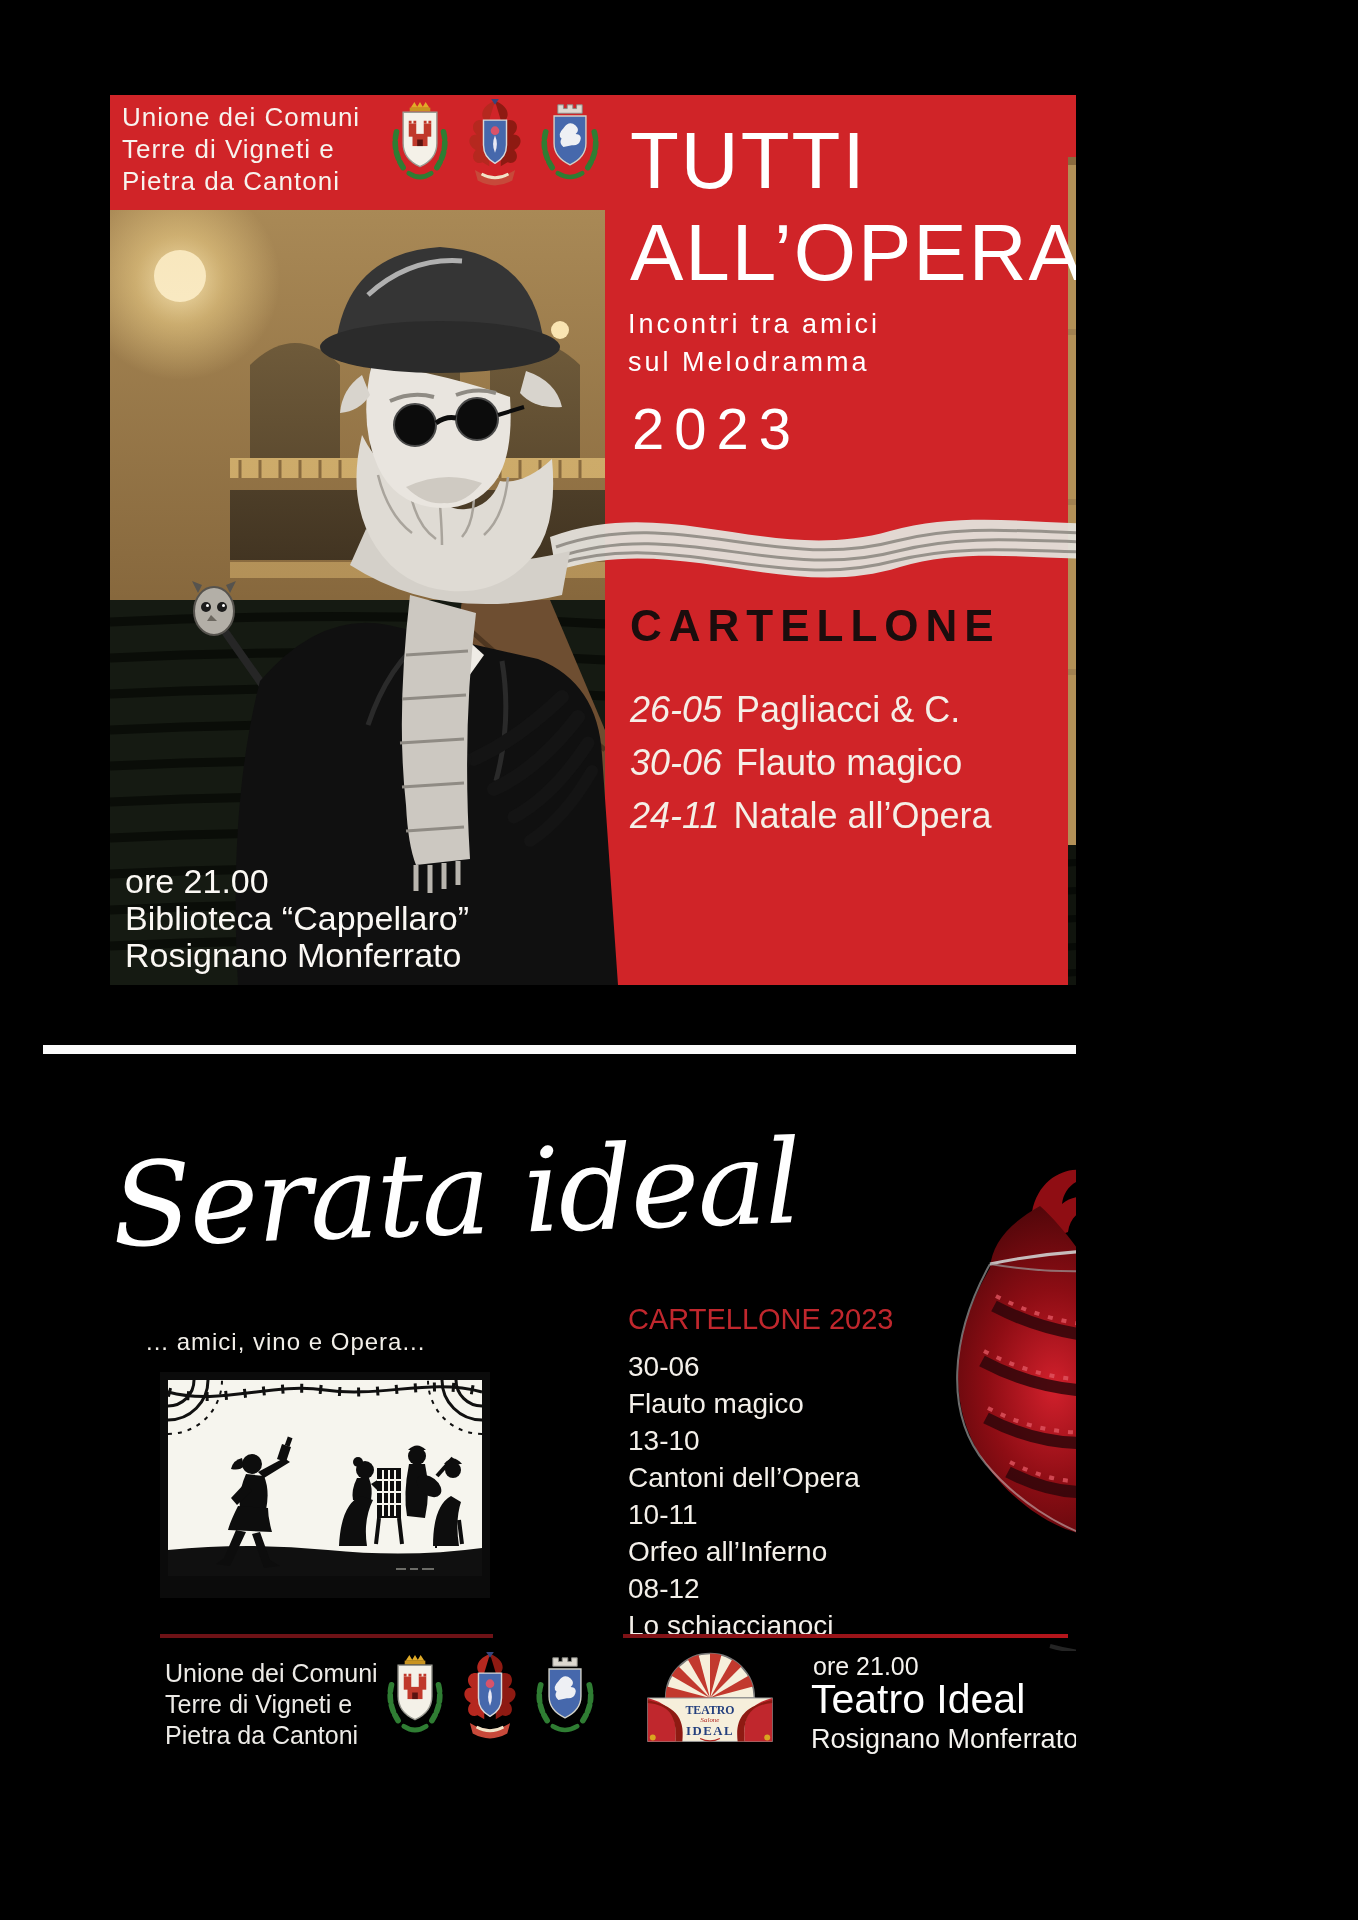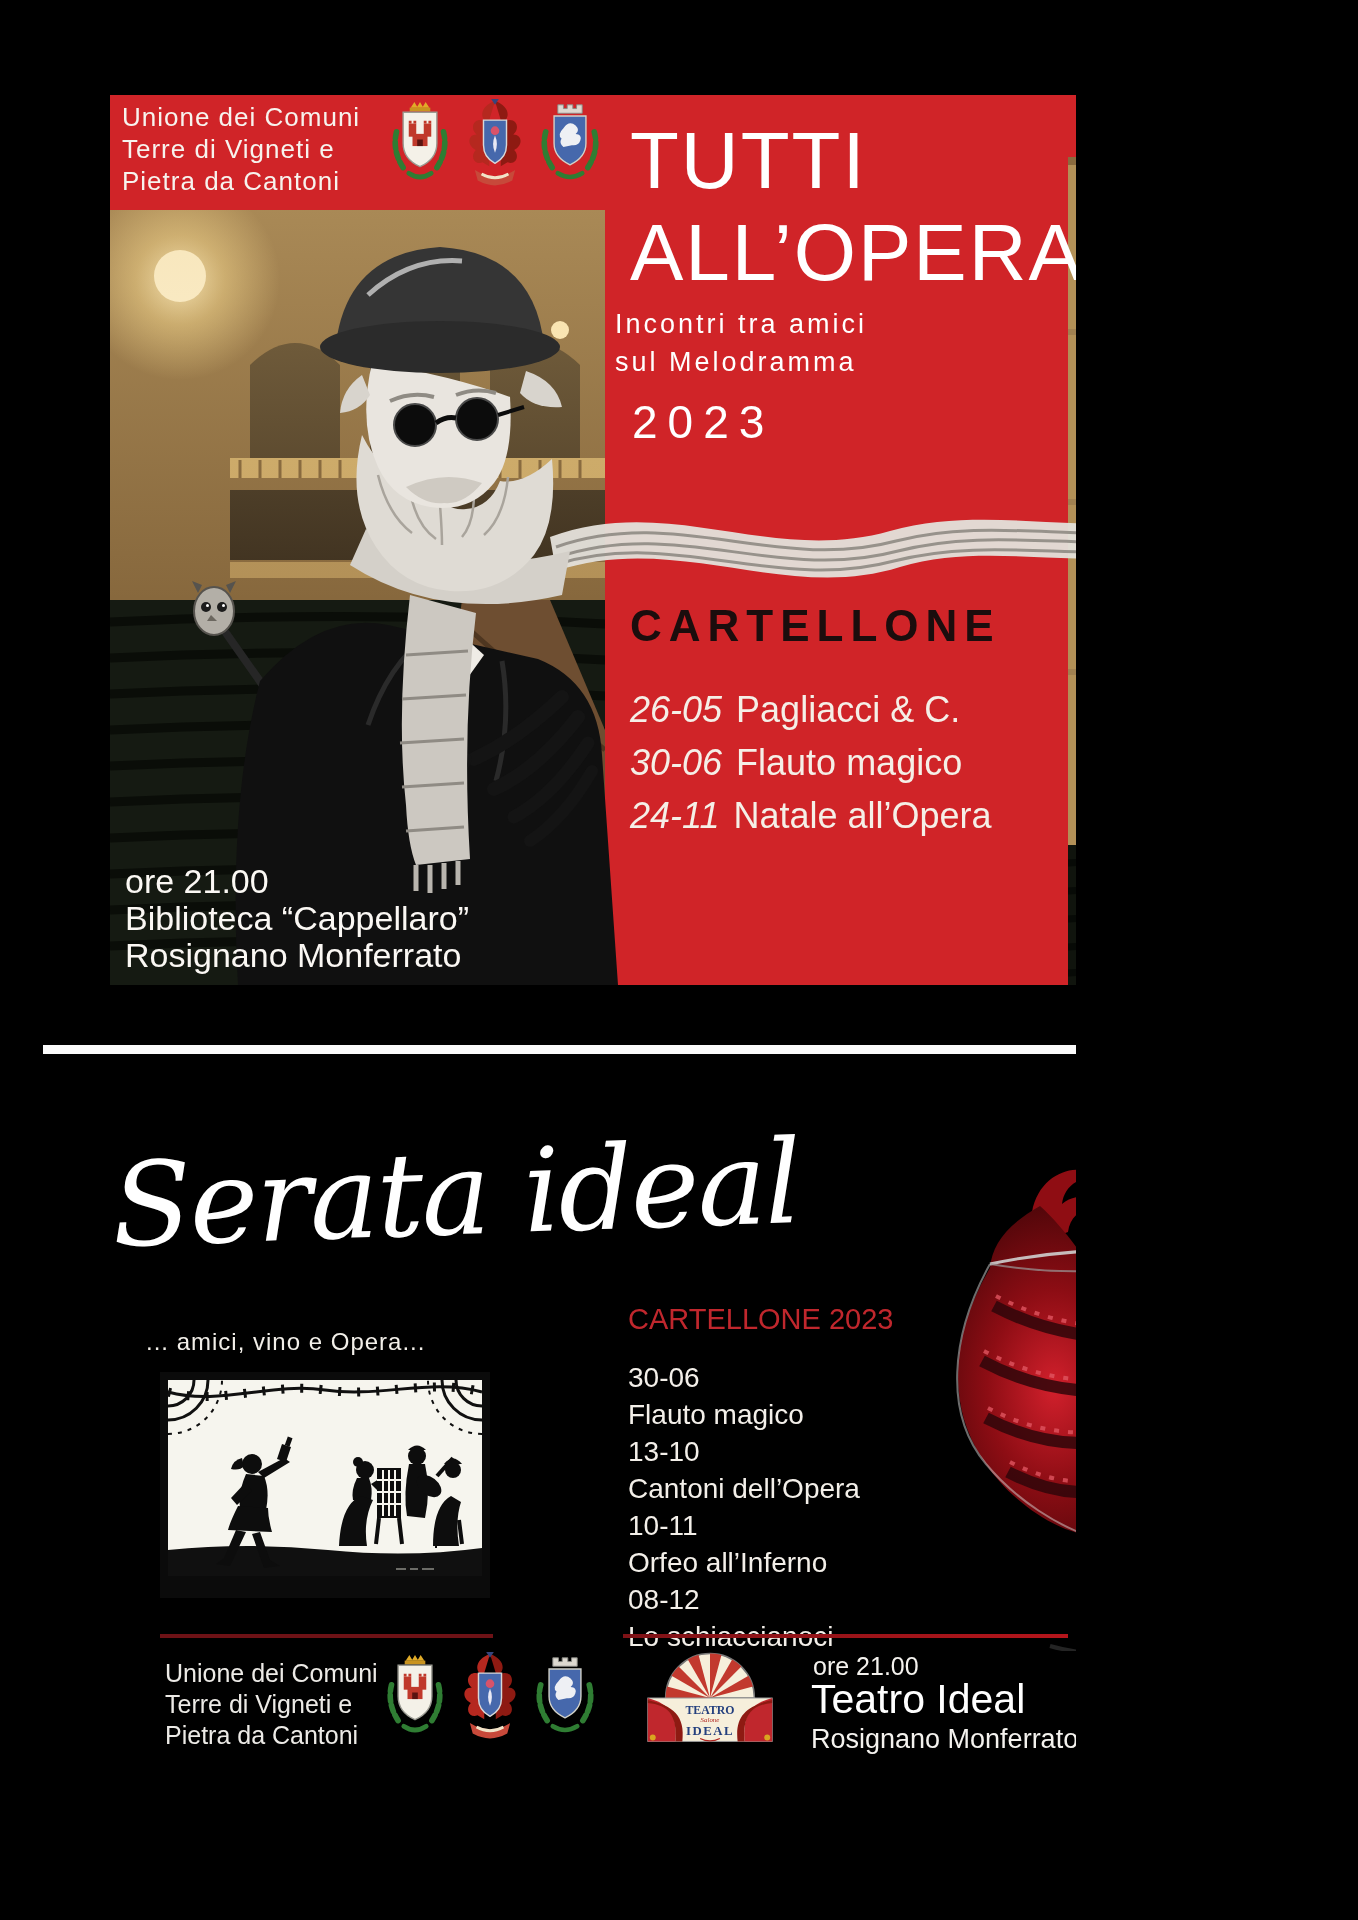--- a/index.html
+++ b/index.html
@@ -14,43 +14,43 @@
   .arms-row{position:absolute;display:flex;gap:12px;z-index:6;}
   .arms-top{left:280px;top:4px;}
   .arm{width:60px;height:96px;}
   .arm-mid{width:66px;}
   .photo-left{position:absolute;left:0;top:115px;width:495px;height:775px;z-index:1;}
   .photo-right{position:absolute;left:958px;top:62px;width:179px;height:828px;z-index:1;}
   .red-panel{position:absolute;left:495px;top:0;width:463px;height:890px;z-index:2;}
   .t-line{position:absolute;left:25px;color:#fff;font-size:80px;line-height:1;
           letter-spacing:2px;white-space:nowrap;}
   .t1{top:26px;} .t2{top:118px;}
-  .sub{position:absolute;left:10px;color:#fff;font-size:27px;letter-spacing:3px;white-space:nowrap;}
+  .sub{position:absolute;left:23px;color:#fff;font-size:27px;letter-spacing:3px;white-space:nowrap;}
   .sub1{top:214px;} .sub2{top:252px;}
-  .year{position:absolute;left:27px;top:300px;color:#fff;font-size:46px;letter-spacing:10px;}
+  .year{position:absolute;left:27px;top:300px;color:#fff;font-size:58px;letter-spacing:10px;}
   .cartellone{position:absolute;left:25px;top:506px;color:#1b0d0d;font-size:44px;
               font-weight:600;letter-spacing:7px;white-space:nowrap;}
   .events-top{position:absolute;left:25px;top:588px;color:#f5efe7;font-size:36px;line-height:53px;white-space:nowrap;}
   .events-top .date{margin-right:14px;font-style:italic;}
   .verdi{position:absolute;left:0;top:0;width:1137px;height:890px;z-index:4;pointer-events:none;}
   .venue-top{position:absolute;left:15px;top:768px;z-index:6;color:#fbf8f4;
              font-size:34px;line-height:37px;white-space:nowrap;}
 
   
   .divider{position:absolute;left:43px;top:1045px;width:1265px;height:9px;background:#fbfbfb;}
 
   
   .poster-bottom{position:absolute;left:0;top:1060px;width:1358px;height:860px;background:#000;}
   .script-title{position:absolute;left:112px;top:66px;color:#fff;
                 font-family:"DejaVu Serif",serif;font-style:italic;font-weight:500;
                 font-size:116px;letter-spacing:-2px;transform:rotate(-2deg);white-space:nowrap;}
   .tagline{position:absolute;left:146px;top:268px;color:#f2efe9;font-size:24px;letter-spacing:1px;}
   .silhouette{position:absolute;left:160px;top:312px;width:330px;height:226px;}
   .cart2{position:absolute;left:628px;top:243px;white-space:nowrap;}
-  .cart2-head{color:#c0272d;font-size:29px;font-weight:500;margin-bottom:23px;}
+  .cart2-head{color:#c0272d;font-size:29px;font-weight:500;margin-bottom:12px;}
   .cart2-line{color:#f3efe9;font-size:28px;line-height:37px;}
   .wineglass{position:absolute;left:890px;top:86px;width:420px;height:505px;}
   .rule{position:absolute;top:574px;height:4px;}
   .rule-left{left:160px;width:333px;background:#6e1216;}
   .rule-right{left:623px;width:445px;background:linear-gradient(90deg,#7e1216,#b5151b);}
   .org2{position:absolute;left:165px;top:598px;color:#eceae6;font-size:25px;line-height:31px;}
   .arms-bottom{left:385px;top:592px;}
   .teatro-logo{position:absolute;left:636px;top:592px;width:148px;height:92px;}
   .v2-time{position:absolute;left:813px;top:592px;color:#f4f2ee;font-size:25px;}
   .v2-place{position:absolute;left:811px;top:616px;color:#fff;font-size:41px;}

